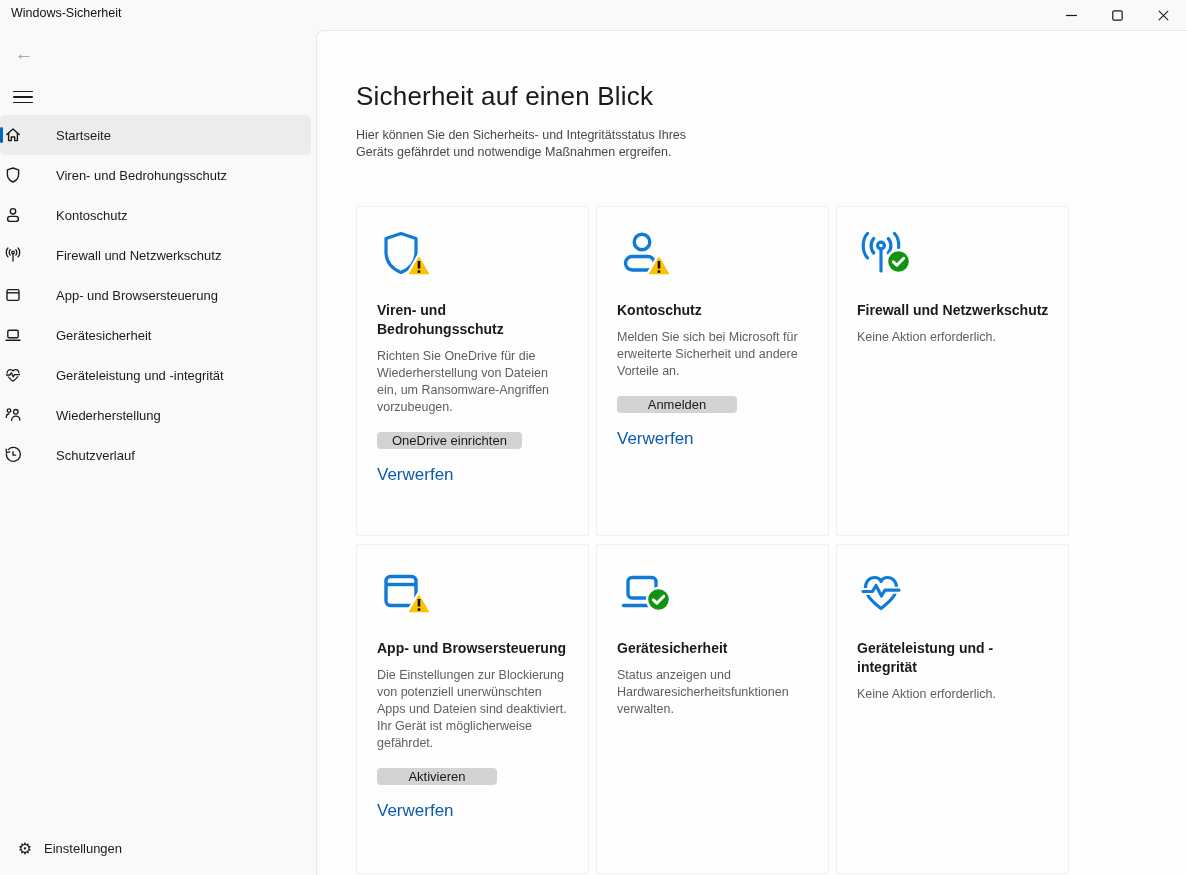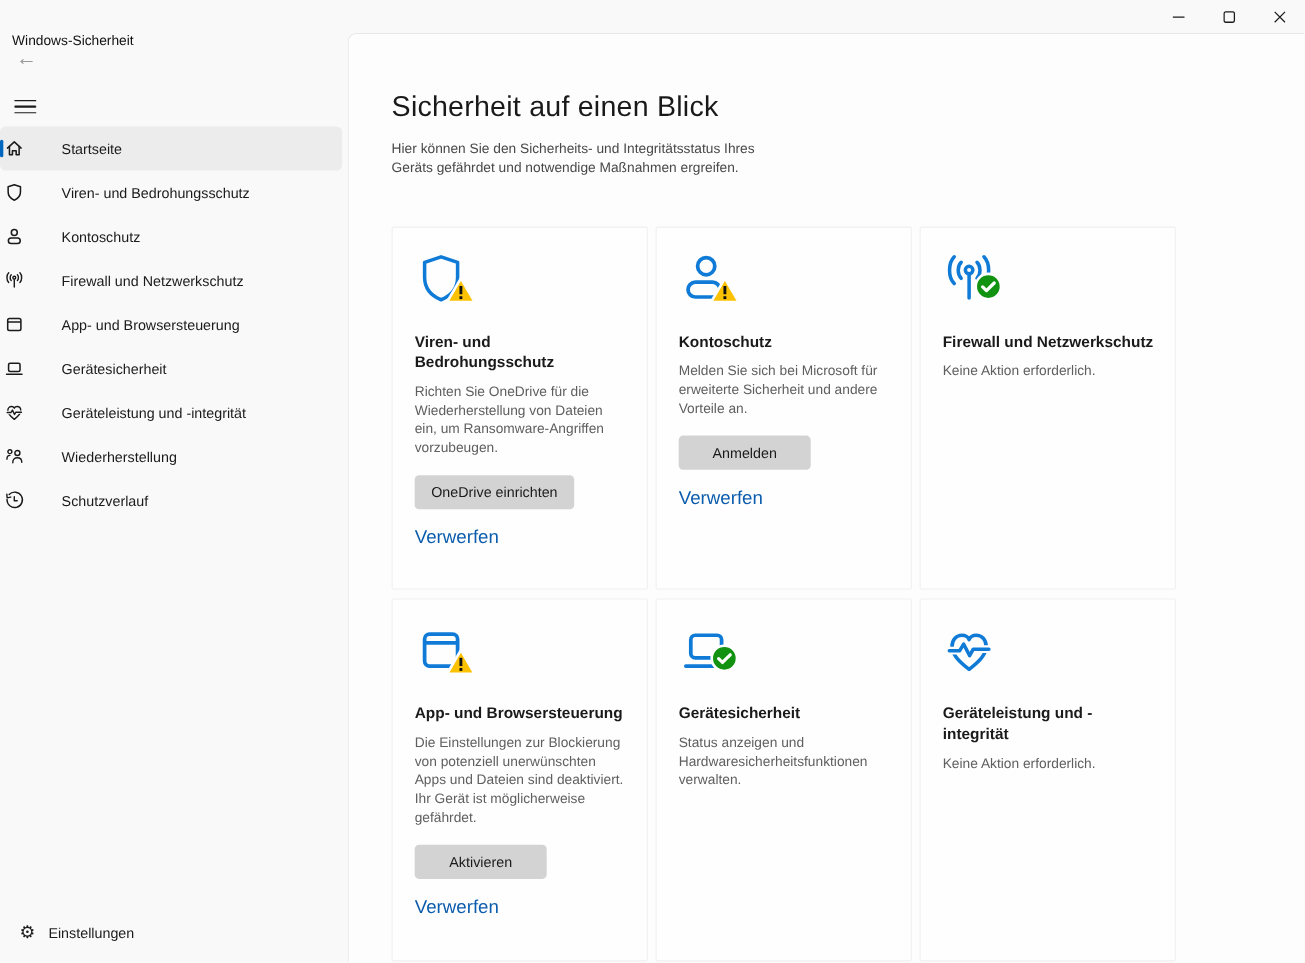--- a/index.html
+++ b/index.html
@@ -3,21 +3,21 @@
 <meta charset="utf-8">
 <style>
   * { margin:0; padding:0; box-sizing:border-box; }
   html,body { width:1186px; height:875px; overflow:hidden; }
   body {
     font-family:"Liberation Sans","DejaVu Sans",sans-serif;
     background:#f9f9f9; color:#1a1a1a; position:relative;
   }
   
   .titlebar { position:absolute; top:0; left:0; width:100%; height:30px; }
-  .titlebar-title { position:absolute; left:11px; top:6px; font-size:12.5px; color:#111;margin-top:24px; }
+  .titlebar-title { position:absolute; left:11px; top:6px; font-size:12.5px; color:#111; }
   .win-controls { position:absolute; right:0; top:0; height:30px; display:flex; }
   .win-btn { width:46px; height:30px; display:flex; align-items:center; justify-content:center; cursor:default; }
   .win-btn svg { display:block; }
   
   .sidebar { position:absolute; top:30px; left:0; width:316px; height:845px; }
   .back-btn { position:absolute; top:10px; left:10px; font-size:19px; color:#999; width:28px; height:28px; display:flex; align-items:center; justify-content:center; }
   .hamburger { position:absolute; top:52px; left:8px; width:30px; height:30px; display:flex; flex-direction:column; justify-content:center; gap:4px; padding:0 5px; }
   .hamburger span { display:block; height:1.6px; background:#1b1b1b; border-radius:1px; }
   .nav { position:absolute; top:85px; left:0; width:316px; }
   .nav-item { position:relative; height:40px; display:flex; align-items:center; padding-left:2px; margin-right:5px; border-radius:5px; cursor:default;gap:24px; }
@@ -45,21 +45,21 @@
     padding:22px 18px 0 20px; position:relative; cursor:default;
   }
   .icon-wrap { position:relative; width:48px; height:48px; margin-bottom:24px; }
   .icon-wrap svg.base { display:block; }
   .badge { position:absolute; }
   .badge.warn { right:-8px; bottom:-5px; }
   .badge.ok { right:-7px; bottom:-2px; }
   .card-title { font-size:14px; font-weight:700; line-height:19px; color:#1a1a1a; margin-bottom:9px; max-width:200px; }
   .card-desc { font-size:12.5px; line-height:17px; color:#5f5f5f; max-width:194px; }
   .btn {
-    display:inline-block; margin-top:16px; min-width:120px; height:31px; padding:0 15px;
+    display:inline-block; margin-top:16px; min-width:120px; height:17px; padding:0 15px;
     background:#d3d3d3; border:none; border-radius:4px;
     font-family:inherit; font-size:13px; color:#1a1a1a; cursor:pointer;
   }
   .dismiss { display:block; margin-top:16px; font-size:17px; color:#0b5cad; text-decoration:none; cursor:pointer; }
 </style>
 </head>
 <body>
 
 <div class="titlebar">
   <span class="titlebar-title">Windows-Sicherheit</span>

